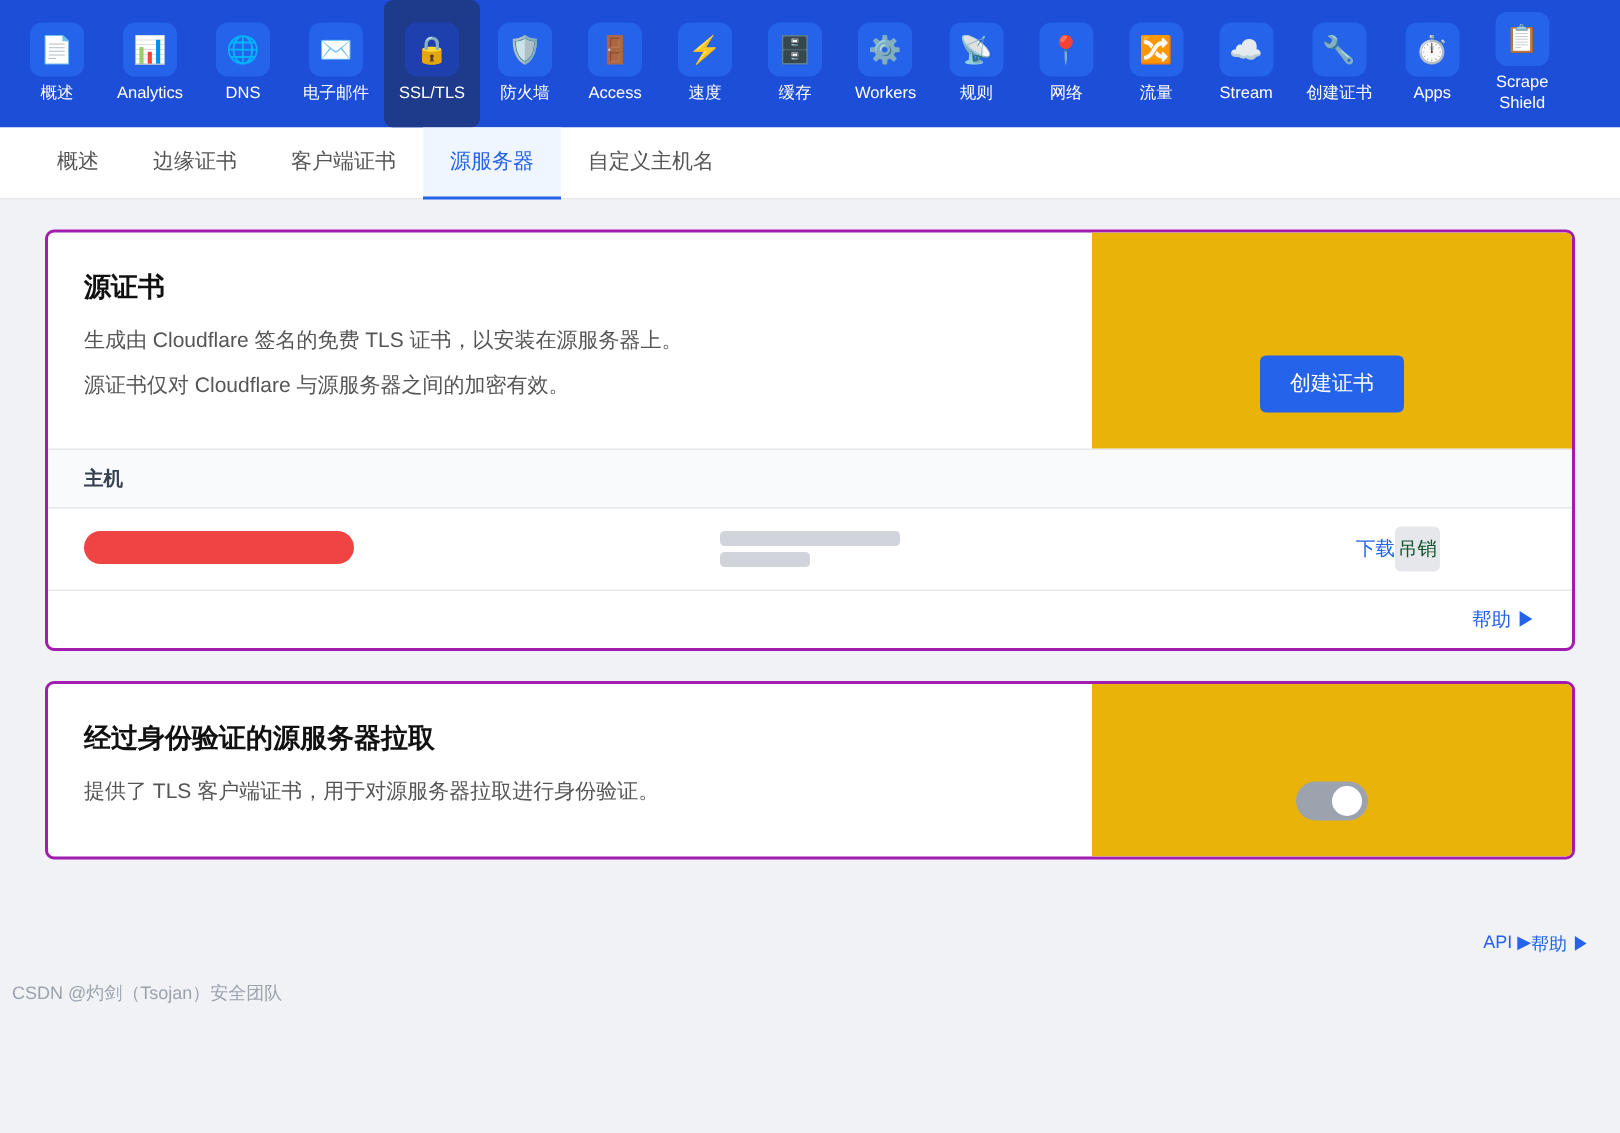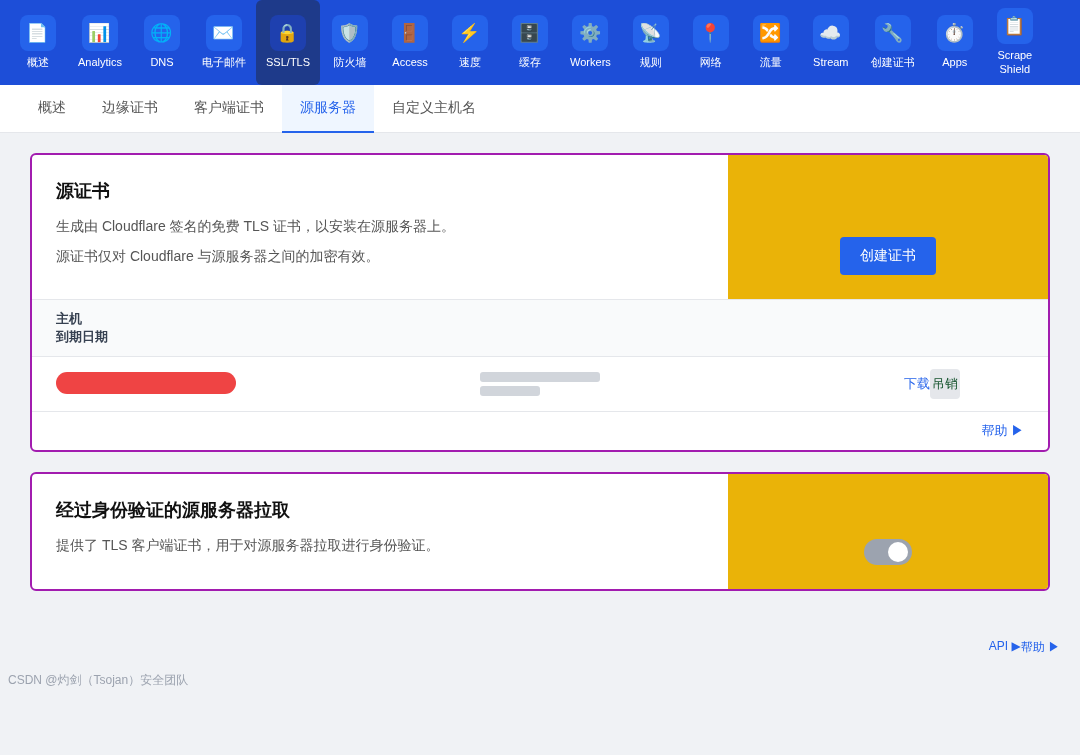--- a/index.html
+++ b/index.html
@@ -346,21 +346,20 @@
         <p class="card-desc">生成由 Cloudflare 签名的免费 TLS 证书，以安装在源服务器上。</p>
         <p class="card-desc">源证书仅对 Cloudflare 与源服务器之间的加密有效。</p>
       </div>
       <div class="card-action">
         <button class="btn-primary">创建证书</button>
       </div>
     </div>
 
     <div class="table-header">
       <div class="col-host">主机</div>
-      <div class="col-expiry">到期日期</div>
       <div class="col-actions"></div>
     </div>
 
     <div class="table-row">
       <div class="col-host">
         <span class="host-pill"></span>
       </div>
       <div class="col-expiry">
         <div class="expiry-blurred">
           <div class="blur-line blur-line-1"></div>

